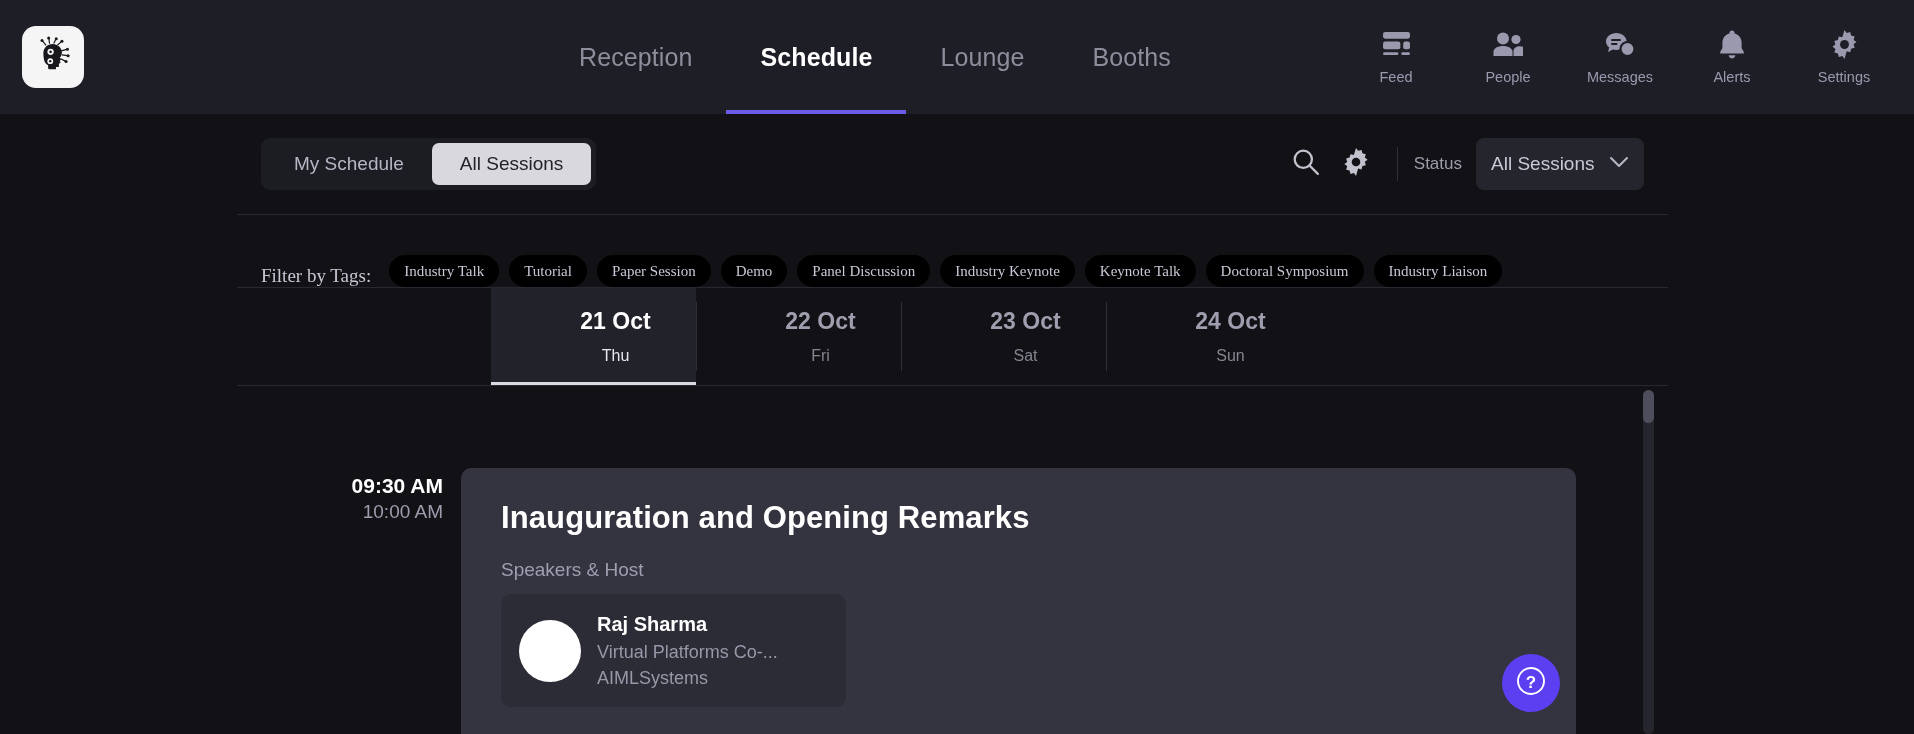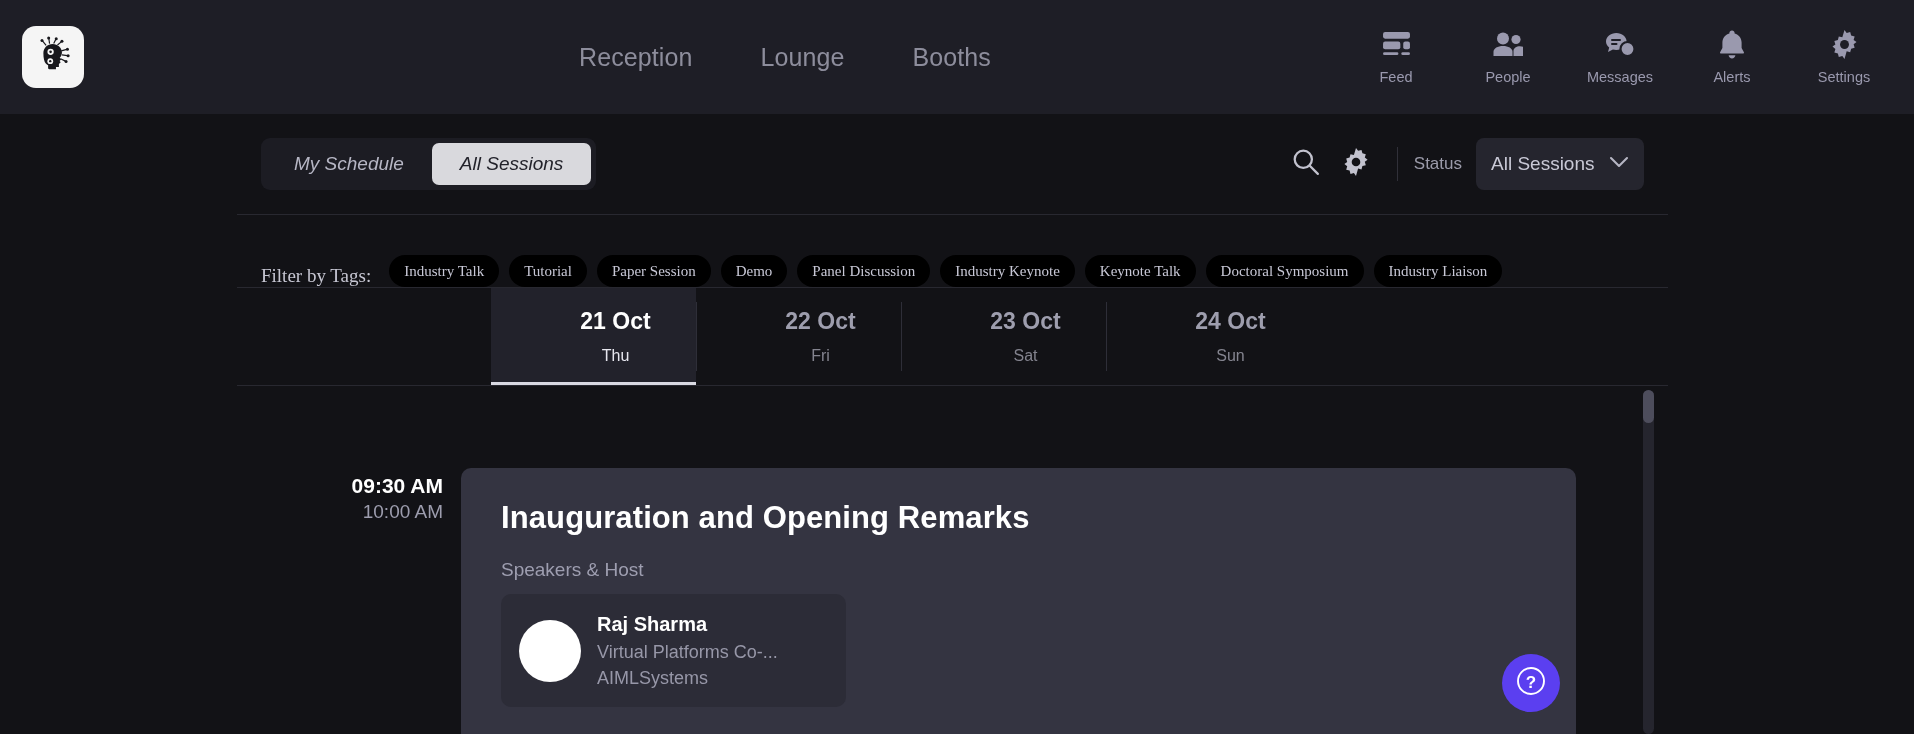--- a/index.html
+++ b/index.html
@@ -140,21 +140,20 @@
     height: 42px;
     padding: 0 28px;
     display: flex;
     align-items: center;
     justify-content: center;
     font-size: 19px;
     color: #b6b6c4;
     border-radius: 7px;
     cursor: pointer;
     white-space: nowrap;
-    font-style: italic;
   }
   .seg-btn.active {
     background: #d9d9dd;
     color: #22222a;
   }
 
   .toolbar-right {
     position: absolute;
     right: 24px;
     top: 24px;
@@ -442,20 +441,23 @@
           <circle cx="54" cy="30.2" r="2.2"></circle>
           <circle cx="51" cy="38.7" r="2.2"></circle>
         </g>
       </svg>
     </div>
 
     <div class="main-nav">
       <div class="nav-item">
         <span>Reception</span>
       </div>
+      <div class="nav-item active">
+        <span>Schedule</span>
+      </div>
       <div class="nav-item">
         <span>Lounge</span>
       </div>
       <div class="nav-item">
         <span>Booths</span>
       </div>
     </div>
 
     <div class="icon-nav">
 

